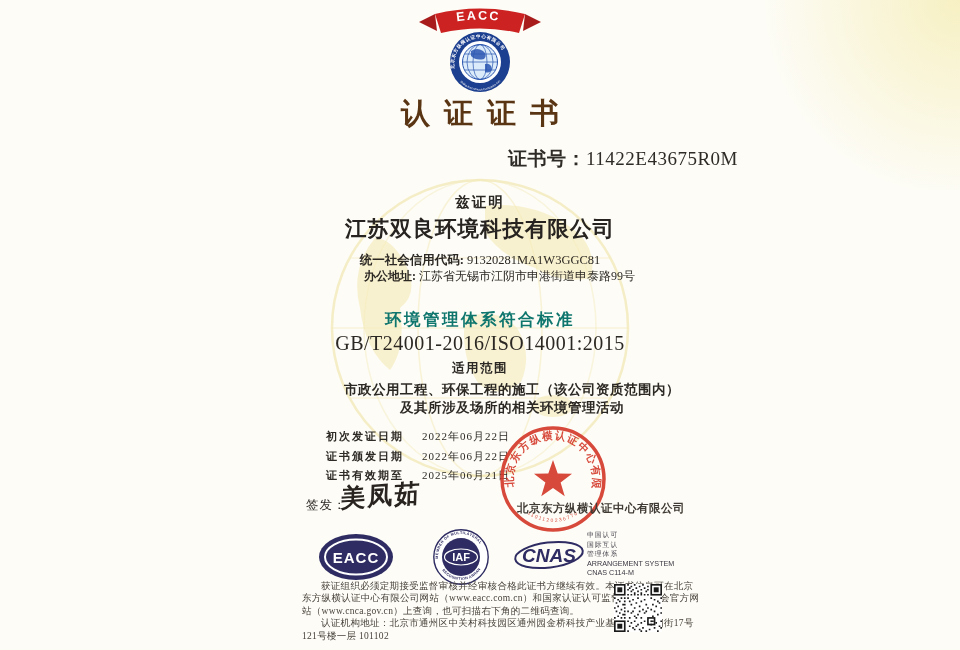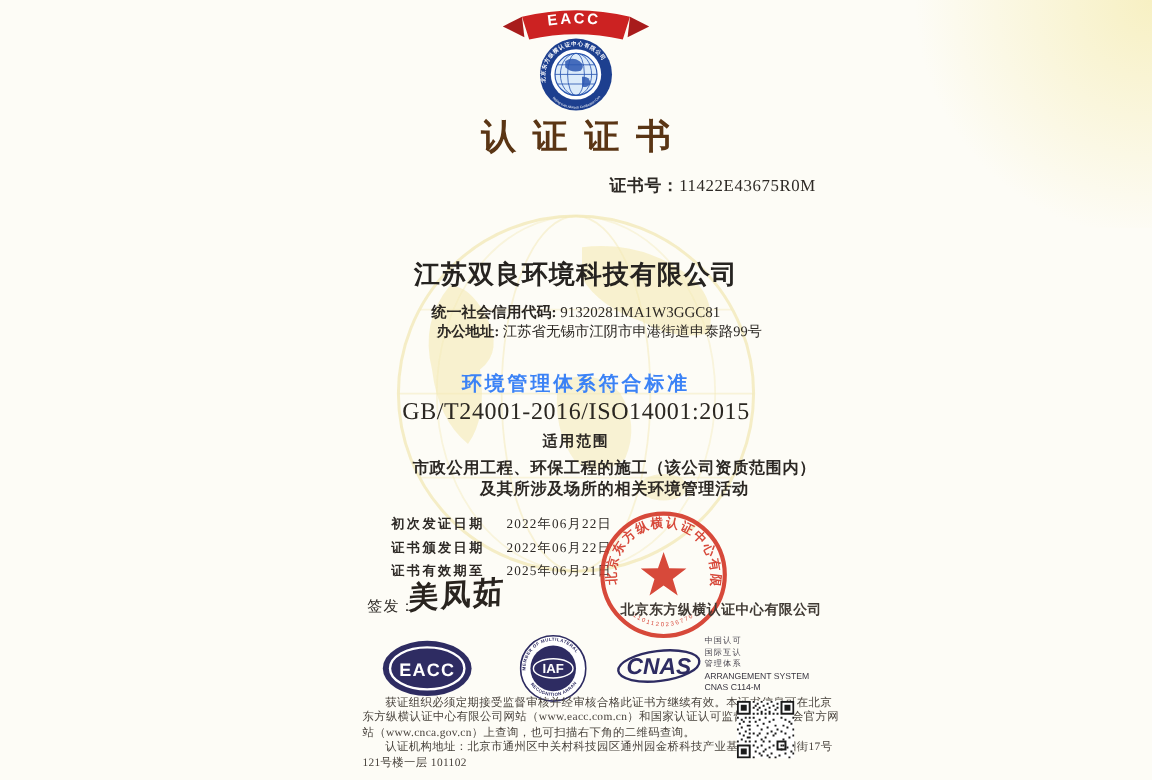--- a/index.html
+++ b/index.html
@@ -11,29 +11,29 @@
     font-family:"Liberation Serif","DejaVu Serif",serif;
     color:#332f2a;
   }
   .abs{position:absolute;}
   .ctr{left:0;width:960px;text-align:center;}
   .sans{font-family:"Liberation Sans","DejaVu Sans",sans-serif;}
   .title{
     font-size:29px;font-weight:bold;color:#5a3514;
     letter-spacing:14px;text-indent:14px;
   }
-  .certno{font-size:14px;color:#2e2a26;letter-spacing:.5px;}
+  .certno{font-size:19px;color:#2e2a26;letter-spacing:.5px;}
   .certno .lab{font-weight:bold;}
   .intro{font-size:14.5px;font-weight:bold;color:#2c2824;letter-spacing:2px;}
   .company{font-size:21.5px;font-weight:bold;color:#262320;letter-spacing:1px;}
   .kv{font-size:12.5px;color:#2c2824;}
   .kv .lab{font-weight:bold;text-align:center;}
   .addr{font-size:12px;line-height:17px;color:#2c2824;white-space:nowrap;}
   .addr .lab{font-weight:bold;}
-  .stdhead{font-size:16.5px;font-weight:bold;color:#3b82f6;letter-spacing:2.5px;}
+  .stdhead{font-size:16.5px;font-weight:bold;color:#0f766e;letter-spacing:2.5px;}
   .stdcode{font-size:20px;color:#2b2722;letter-spacing:.5px;}
   .scopehead{font-size:12.5px;font-weight:bold;color:#2c2824;letter-spacing:1.5px;}
   .scope{font-size:13.5px;font-weight:600;color:#2c2824;letter-spacing:.5px;padding-left:32px;}
   .daterow{display:flex;margin-bottom:4.5px;font-size:11px;color:#2e2a26;white-space:nowrap;}
   .daterow .lab{font-weight:bold;letter-spacing:2px;width:96px;}
   .daterow .val{letter-spacing:1px;}
   .issue-lab{font-size:12.5px;color:#2f2b27;letter-spacing:1px;}
   .signature{
     font-size:25px;font-weight:bold;color:#29241f;
     transform:rotate(-4deg) skewX(-6deg);transform-origin:left bottom;
@@ -98,20 +98,21 @@
       <textPath href="#emblemBottomArc" startOffset="1">Beijing East Allreach Certification Center Co., Ltd</textPath>
     </text>
   </svg>
 
   <div class="abs ctr title" style="top:94px">认证证书</div>
 
   <div class="abs certno" style="left:508px;top:146px">
     <span class="lab">证书号：</span><span>11422E43675R0M</span>
   </div>
 
+  <div class="abs ctr intro" style="top:193px">兹证明</div>
   <div class="abs ctr company" style="top:214px">江苏双良环境科技有限公司</div>
 
   <div class="abs ctr kv" style="top:252px">
     <span class="lab">统一社会信用代码:</span>
     <span>91320281MA1W3GGC81</span>
   </div>
 
   <div class="abs" style="left:364px;top:268px">
     <div class="addr">
       <span class="lab">办公地址:</span>

